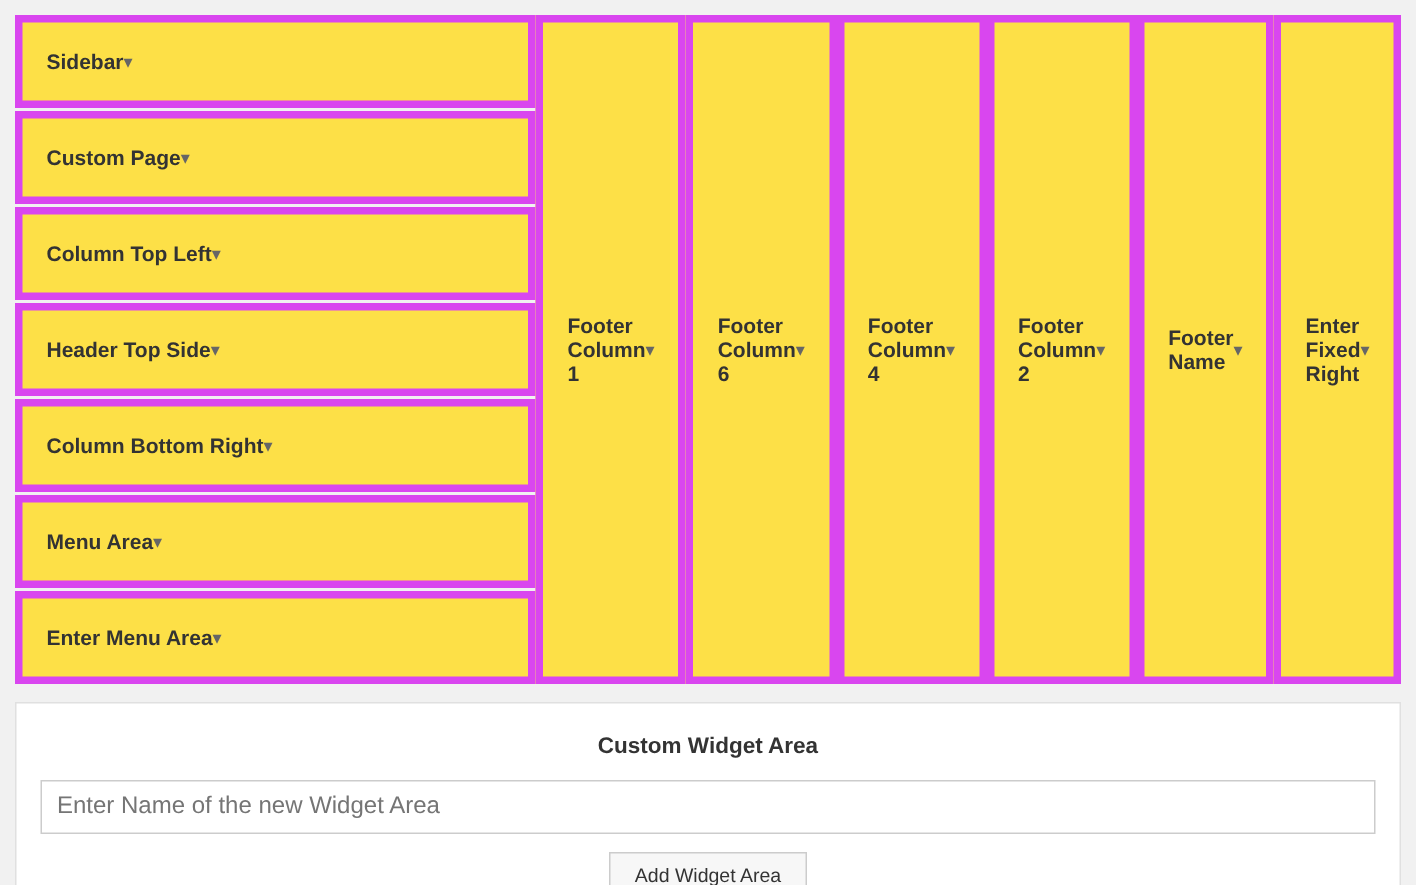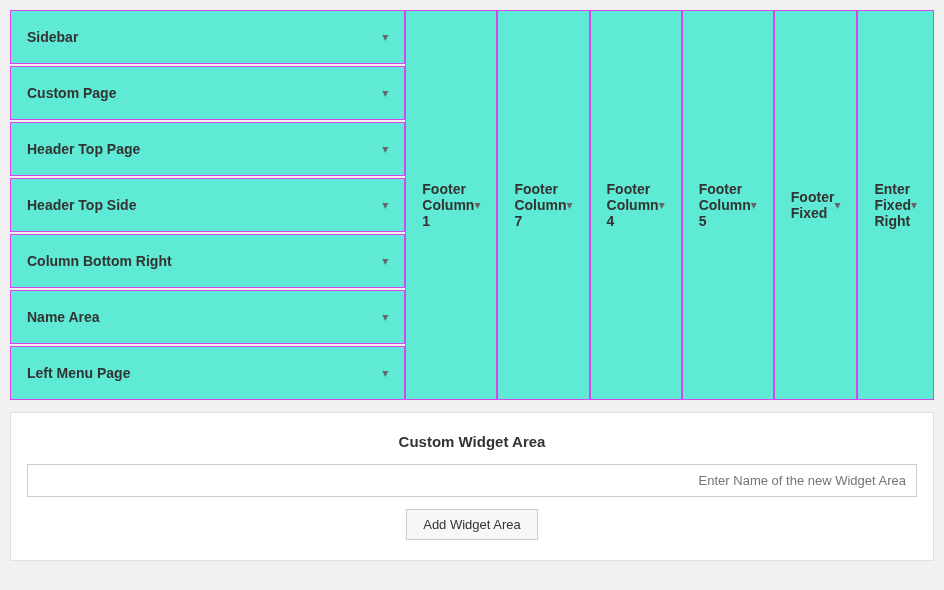--- a/index.html
+++ b/index.html
@@ -32,26 +32,25 @@
       display: flex;
       flex-direction: column;
     }
 
     .right-column {
       display: flex;
       flex-direction: row;
     }
 
     .widget-area-row {
-      background-color: #5eead4;
-      border: 1px solid #d946ef;
+      background-color: #fde047;
+      border: 5px solid #d946ef;
       padding: 18px 16px;
       display: flex;
       align-items: center;
-      justify-content: space-between;
       cursor: pointer;
       margin-bottom: 2px;
     }
 
     .widget-area-label {
       font-weight: bold;
       font-size: 14px;
       color: #333333;
     }
 
@@ -72,25 +71,24 @@
       font-size: 15px;
       color: #333333;
       text-align: center;
       margin-bottom: 14px;
     }
 
     .custom-widget-input {
       width: 100%;
       border: 1px solid #cccccc;
       padding: 8px 10px;
-      font-size: 13px;
+      font-size: 16px;
       color: #999;
       margin-bottom: 12px;
       outline: none;
-      text-align: right;
     }
 
     .add-widget-btn-container {
       text-align: center;
     }
 
     .add-widget-btn {
       background-color: #f7f7f7;
       border: 1px solid #cccccc;
       padding: 7px 16px;
@@ -108,59 +106,59 @@
     <div class="left-column" id="left-col">
         <div class="widget-area-row">
           <span class="widget-area-label">Sidebar</span>
           <span class="dropdown-arrow">▾</span>
         </div>
         <div class="widget-area-row">
           <span class="widget-area-label">Custom Page</span>
           <span class="dropdown-arrow">▾</span>
         </div>
         <div class="widget-area-row">
-          <span class="widget-area-label">Header Top Page</span>
+          <span class="widget-area-label">Column Top Left</span>
           <span class="dropdown-arrow">▾</span>
         </div>
         <div class="widget-area-row">
           <span class="widget-area-label">Header Top Side</span>
           <span class="dropdown-arrow">▾</span>
         </div>
         <div class="widget-area-row">
           <span class="widget-area-label">Column Bottom Right</span>
           <span class="dropdown-arrow">▾</span>
         </div>
         <div class="widget-area-row">
-          <span class="widget-area-label">Name Area</span>
+          <span class="widget-area-label">Menu Area</span>
           <span class="dropdown-arrow">▾</span>
         </div>
         <div class="widget-area-row">
-          <span class="widget-area-label">Left Menu Page</span>
+          <span class="widget-area-label">Enter Menu Area</span>
           <span class="dropdown-arrow">▾</span>
         </div>
       </div>
     <div class="right-column" id="right-col">
         <div class="widget-area-row">
           <span class="widget-area-label">Footer Column 1</span>
           <span class="dropdown-arrow">▾</span>
         </div>
         <div class="widget-area-row">
-          <span class="widget-area-label">Footer Column 7</span>
+          <span class="widget-area-label">Footer Column 6</span>
           <span class="dropdown-arrow">▾</span>
         </div>
         <div class="widget-area-row">
           <span class="widget-area-label">Footer Column 4</span>
           <span class="dropdown-arrow">▾</span>
         </div>
         <div class="widget-area-row">
-          <span class="widget-area-label">Footer Column 5</span>
+          <span class="widget-area-label">Footer Column 2</span>
           <span class="dropdown-arrow">▾</span>
         </div>
         <div class="widget-area-row">
-          <span class="widget-area-label">Footer Fixed</span>
+          <span class="widget-area-label">Footer Name</span>
           <span class="dropdown-arrow">▾</span>
         </div>
         <div class="widget-area-row">
           <span class="widget-area-label">Enter Fixed Right</span>
           <span class="dropdown-arrow">▾</span>
         </div>
       </div>
   </div>
 
   <div class="custom-widget-section">

